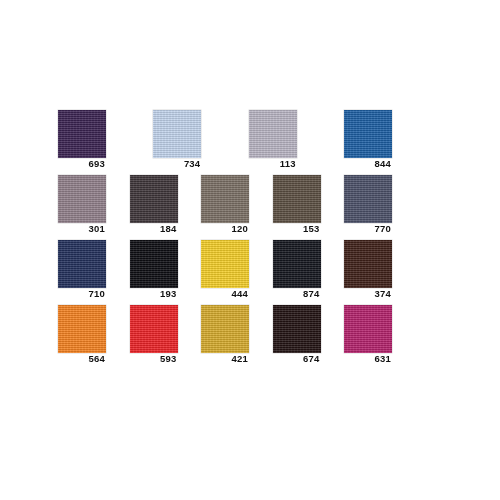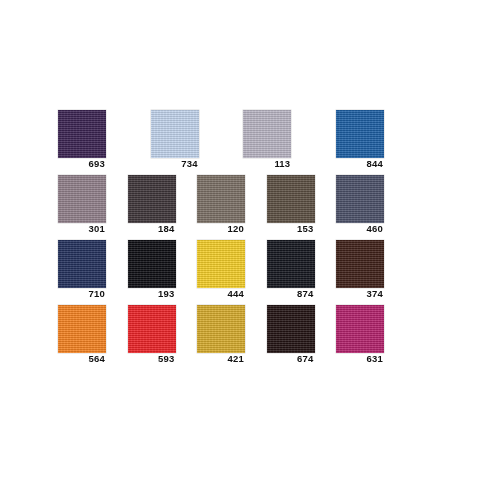--- a/index.html
+++ b/index.html
@@ -35,21 +35,21 @@
     justify-content: space-between;
   }
 
   .swatch-cell {
     width: 48px;
     margin-right: 10px;
     display: flex;
     flex-direction: column;
     align-items: flex-end;
   }
-  .swatch-cell:last-child { margin-right: 12px; }
+  .swatch-cell:last-child { margin-right: 4px; }
 
   .swatch-chip {
     width: 48px;
     height: 48px;
     position: relative;
     overflow: hidden;
     box-shadow: 0 0 0 0.4px rgba(120,120,120,0.35);
   }
 
   
@@ -123,21 +123,21 @@
         <div class="swatch-cell">
           <div class="swatch-chip" title="warm grey taupe" style="background-color: rgb(123, 112, 101);"></div>
           <div class="swatch-label">120</div>
         </div>
         <div class="swatch-cell">
           <div class="swatch-chip" title="dark olive brown" style="background-color: rgb(92, 79, 66);"></div>
           <div class="swatch-label">153</div>
         </div>
         <div class="swatch-cell">
           <div class="swatch-chip" title="slate blue grey" style="background-color: rgb(75, 80, 104);"></div>
-          <div class="swatch-label">460</div>
+          <div class="swatch-label">770</div>
         </div>
       </div>
       <div class="swatch-row">
         <div class="swatch-cell">
           <div class="swatch-chip" title="navy blue" style="background-color: rgb(34, 48, 92);"></div>
           <div class="swatch-label">710</div>
         </div>
         <div class="swatch-cell">
           <div class="swatch-chip" title="black" style="background-color: rgb(13, 13, 18);"></div>
           <div class="swatch-label">193</div>

